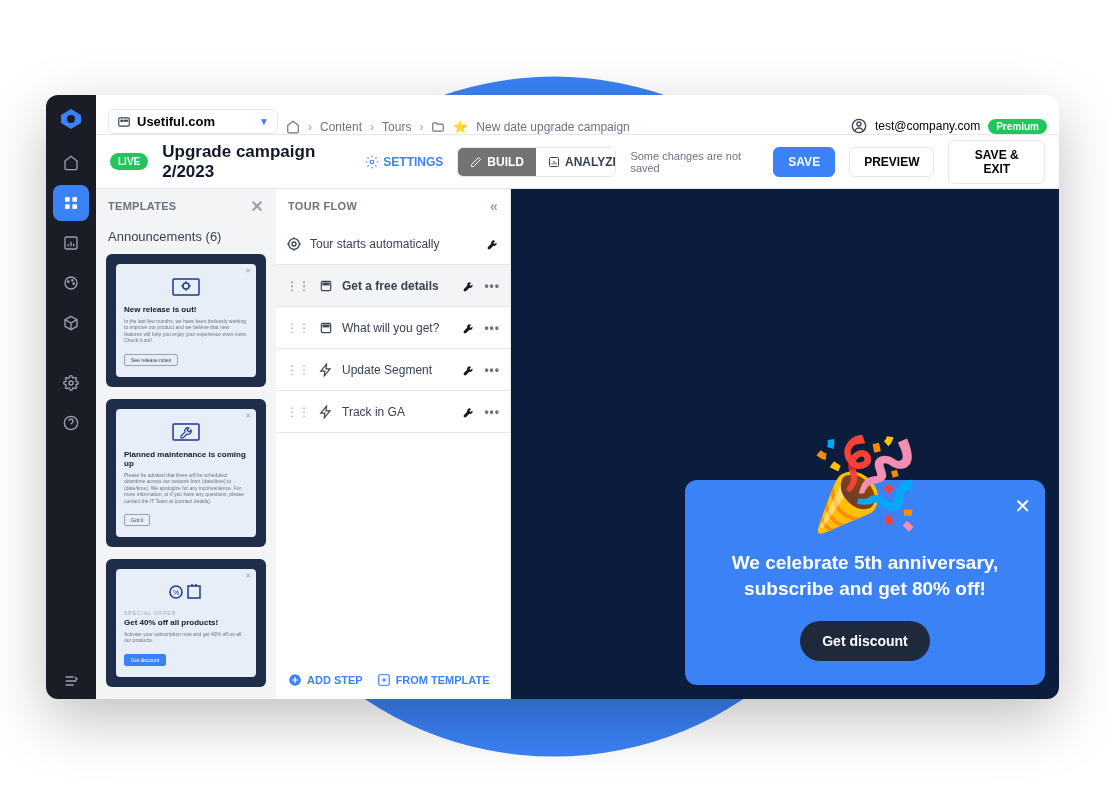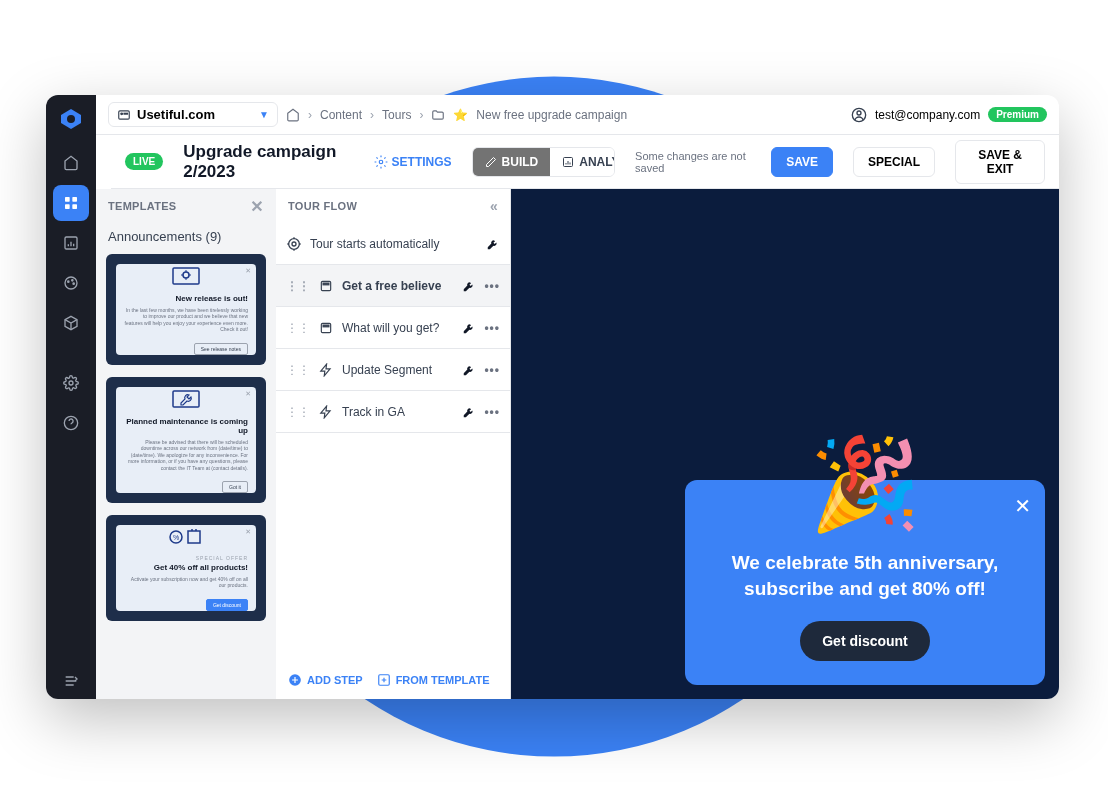--- a/index.html
+++ b/index.html
@@ -5,44 +5,44 @@
 * { margin: 0; padding: 0; box-sizing: border-box; font-family: -apple-system, BlinkMacSystemFont, 'Segoe UI', sans-serif; }
 body { background: #fff; width: 1108px; height: 805px; position: relative; overflow: hidden; }
 .bg-circle { position: absolute; width: 680px; height: 680px; background: #3B82F6; border-radius: 50%; left: 50%; top: 50%; transform: translate(-50%, -48%); z-index: 0; }
 .app-window { position: absolute; top: 95px; left: 46px; width: 1013px; height: 604px; background: #fff; border-radius: 12px; box-shadow: 0 20px 60px rgba(0,0,0,0.25); z-index: 1; display: flex; overflow: hidden; }
 .sidebar { width: 50px; background: #1a1d26; display: flex; flex-direction: column; align-items: center; padding-top: 10px; gap: 4px; }
 .sidebar-logo { width: 28px; height: 28px; margin-bottom: 8px; display:flex; align-items:center; justify-content:center; }
 .sidebar-item { width: 36px; height: 36px; display: flex; align-items: center; justify-content: center; border-radius: 8px; cursor: pointer; color: #9ca3af; }
 .sidebar-item.active { background: #3B82F6; color: #fff; }
 .sidebar-spacer { flex: 1; }
 .main { flex: 1; display: flex; flex-direction: column; }
-.topbar { height: 40px; border-bottom: 1px solid #e5e7eb; display: flex; align-items: center; padding: 0 12px; gap: 8px; font-size: 13px; }
+.topbar { height: 40px; border-bottom: 1px solid #e5e7eb; display: flex; align-items: flex-end; padding: 0 12px; gap: 8px; font-size: 13px; }
 .site-select { display: flex; align-items: center; gap: 6px; padding: 4px 8px; border: 1px solid #e5e7eb; border-radius: 6px; font-weight: 600; min-width: 170px; }
 .breadcrumb { display: flex; align-items: center; gap: 8px; color: #6b7280; font-size: 12px; }
 .breadcrumb .sep { color: #9ca3af; }
 .topbar-right { margin-left: auto; display: flex; align-items: center; gap: 8px; font-size: 12px; }
 .premium-badge { background: #22c55e; color: #fff; font-size: 10px; padding: 2px 8px; border-radius: 10px; font-weight: 600; }
-.header-row { height: 54px; border-bottom: 1px solid #e5e7eb; display: flex; align-items: center; padding: 0 14px; gap: 20px; margin-left: 15px; }
+.header-row { height: 54px; border-bottom: 1px solid #e5e7eb; display: flex; align-items: center; padding: 0 14px; gap: 14px; }
 .live-badge { background: #22c55e; color: #fff; font-size: 10px; padding: 3px 8px; border-radius: 10px; font-weight: 700; }
 .campaign-title { font-size: 17px; font-weight: 700; color: #111827; }
 .settings-link { color: #3b82f6; font-size: 12px; font-weight: 600; display: flex; align-items: center; gap: 4px; }
 .tab-group { display: flex; gap: 0; border: 1px solid #e5e7eb; border-radius: 6px; overflow: hidden; }
 .tab { padding: 7px 12px; font-size: 12px; font-weight: 600; display: flex; align-items: center; gap: 5px; cursor: pointer; }
 .tab.active { background: #737373; color: #fff; }
 .tab.inactive { background: #fff; color: #374151; }
 .unsaved-text { font-size: 11px; color: #6b7280; margin-left: auto; }
 .btn { padding: 7px 14px; border-radius: 6px; font-size: 12px; font-weight: 600; cursor: pointer; border: 1px solid #e5e7eb; background: #fff; }
 .btn.primary { background: #3B82F6; color: #fff; border-color: #3B82F6; text-align: right; }
 .content { flex: 1; display: flex; overflow: hidden; }
 .templates-panel { width: 180px; background: #f3f4f6; display: flex; flex-direction: column; }
 .panel-header { height: 34px; display: flex; align-items: center; justify-content: space-between; padding: 0 12px; font-size: 11px; color: #6b7280; font-weight: 600; letter-spacing: 0.3px; }
 .templates-body { flex: 1; padding: 0 10px 10px; overflow: hidden; }
 .templates-title { font-size: 13px; font-weight: 500; color: #374151; padding: 6px 2px 10px; }
 .template-card { background: #1e2e4a; border-radius: 6px; padding: 10px; margin-bottom: 12px; }
-.template-inner { background: #e8eef7; border-radius: 4px; padding: 0 8px; text-align: right; position: relative; }
+.template-inner { background: #e8eef7; border-radius: 4px; padding: 11px 8px; text-align: left; position: relative; }
 .template-inner .ticon { display:block; margin: 0 auto 6px; }
 .template-inner .ttitle { font-size: 8px; font-weight: 700; color: #111827; margin-bottom: 3px; line-height: 1.2; }
 .template-inner .tdesc { font-size: 5px; color: #6b7280; line-height: 1.3; margin-bottom: 4px; }
 .template-inner .tbtn { display: inline-block; font-size: 5px; padding: 2px 6px; border: 1px solid #9ca3af; border-radius: 2px; color: #374151; }
 .template-inner .tbtn.blue { background: #3B82F6; color: #fff; border-color: #3B82F6; }
 .flow-panel { width: 235px; background: #fff; border-right: 1px solid #e5e7eb; display: flex; flex-direction: column; }
 .flow-list { flex: 1; }
 .flow-item { height: 42px; border-bottom: 1px solid #e5e7eb; display: flex; align-items: center; padding: 0 10px; gap: 8px; font-size: 12px; color: #374151; cursor: pointer; }
 .flow-item.start { font-weight: 500; }
 .flow-item.selected { background: #f3f4f6; font-weight: 600; }
@@ -148,21 +148,21 @@
           </svg>
         <span class="sep">›</span>
         <span>Content</span>
         <span class="sep">›</span>
         <span>Tours</span>
         <span class="sep">›</span>
         <svg width="14" height="14" viewBox="0 0 24 24" fill="none" stroke="#6b7280" stroke-width="2">
             <path d="M3 7a2 2 0 012-2h4l2 2h8a2 2 0 012 2v8a2 2 0 01-2 2H5a2 2 0 01-2-2z"></path>
           </svg>
         <span class="star">⭐</span>
-        <span>New free upgrade campaign</span>
+        <span>New date upgrade campaign</span>
       </div>
       <div class="topbar-right">
         <svg width="16" height="16" viewBox="0 0 24 24" fill="none" stroke="#374151" stroke-width="2">
             <circle cx="12" cy="12" r="10"></circle>
             <circle cx="12" cy="9" r="3"></circle>
             <path d="M6 20c0-3 3-5 6-5s6 2 6 5"></path>
           </svg>
         <span>test@company.com</span>
         <span class="premium-badge">Premium</span>
       </div>
@@ -188,32 +188,32 @@
         <div class="tab inactive">
           <svg width="12" height="12" viewBox="0 0 24 24" fill="none" stroke="currentColor" stroke-width="2">
               <rect x="3" y="3" width="18" height="18" rx="2"></rect>
               <path d="M8 14v3M12 10v7M16 13v4"></path>
             </svg>
           <span>ANALYZE</span>
         </div>
       </div>
       <span class="unsaved-text">Some changes are not saved</span>
       <button class="btn primary">SAVE</button>
-      <button class="btn">SPECIAL</button>
+      <button class="btn">PREVIEW</button>
       <button class="btn">SAVE &amp; EXIT</button>
     </div>
 
     <div class="content">
       <div class="templates-panel">
         <div class="panel-header">
           <span>TEMPLATES</span>
           <span class="close-x">✕</span>
         </div>
         <div class="templates-body">
-          <div class="templates-title">Announcements (9)</div>
+          <div class="templates-title">Announcements (6)</div>
           <div id="template-list">
               <div class="template-card">
                 <div class="template-inner"><span style="position:absolute;top:3px;right:5px;font-size:7px;color:#9ca3af">✕</span><svg class="ticon" width="30" height="24" viewBox="0 0 30 24">
                     <rect x="2" y="4" width="26" height="16" rx="1" fill="none" stroke="#1e3a8a" stroke-width="1.5"></rect>
                     <circle cx="15" cy="11" r="3" fill="none" stroke="#1e3a8a" stroke-width="1.5"></circle>
                     <path d="M15 6v2M15 14v2M10 11h2M18 11h2" stroke="#1e3a8a" stroke-width="1"></path>
                   </svg><div class="ttitle">New release is out!</div><div class="tdesc">In the last few months, we have been tirelessly working to improve our product and we believe that new features will help you enjoy your experience even more. Check it out!</div><span class="tbtn">See release notes</span></div>
               </div>
               <div class="template-card">
                 <div class="template-inner"><span style="position:absolute;top:3px;right:5px;font-size:7px;color:#9ca3af">✕</span><svg class="ticon" width="30" height="24" viewBox="0 0 30 24">
@@ -251,21 +251,21 @@
               </svg>
           </div>
         <div class="flow-item selected">
               <span class="drag">⋮⋮</span>
               <span class="step-icon">
                 <svg width="14" height="14" viewBox="0 0 24 24" fill="none" stroke="#374151" stroke-width="2">
                   <rect x="4" y="4" width="16" height="16" rx="2"></rect>
                   <rect x="7" y="7" width="10" height="3" fill="#374151"></rect>
                 </svg>
               </span>
-              <span class="label">Get a free believe</span>
+              <span class="label">Get a free details</span>
               <svg class="wrench" width="14" height="14" viewBox="0 0 24 24" fill="#111827">
                 <path d="M14.7 6.3a4 4 0 00-5.6 5L3 17.4V21h3.6l6.1-6.1a4 4 0 005-5.6l-2.8 2.8-2.2-2.2 2.8-2.8z"></path>
               </svg>
               <span class="more">•••</span>
             </div>
             <div class="flow-item">
               <span class="drag">⋮⋮</span>
               <span class="step-icon">
                 <svg width="14" height="14" viewBox="0 0 24 24" fill="none" stroke="#374151" stroke-width="2">
                   <rect x="4" y="4" width="16" height="16" rx="2"></rect>

